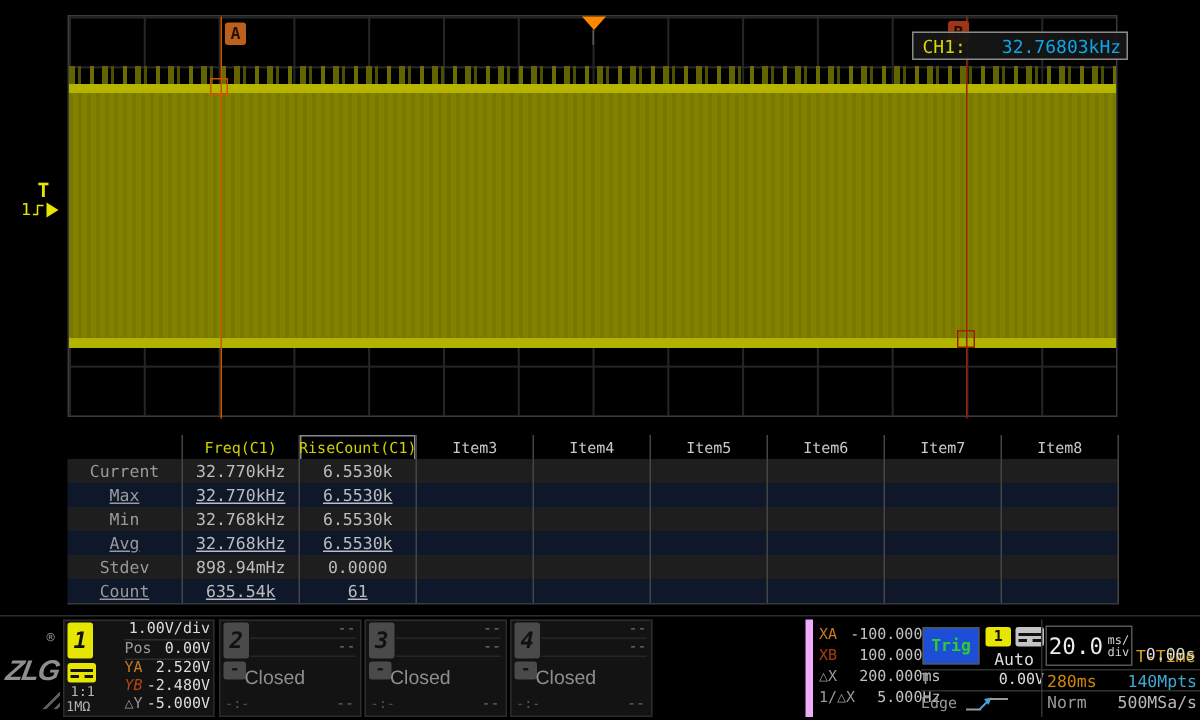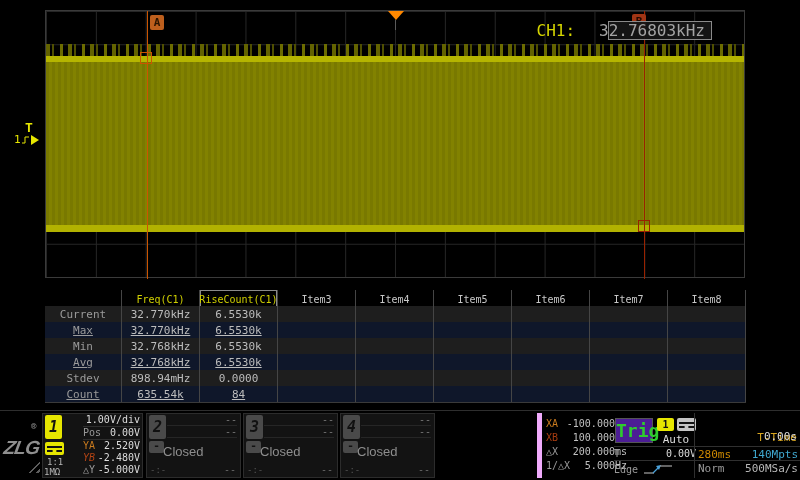--- a/index.html
+++ b/index.html
@@ -24,25 +24,25 @@
   .cursor-line{position:absolute;top:0;width:1px;height:268px;z-index:4;}
   .cursor-a-line{left:101px;background:#cc5500;}
   .cursor-b-line{left:598px;background:#992200;}
   .cursor-label{position:absolute;width:14px;height:15px;border-radius:2px;z-index:4;
         font-size:11px;font-weight:bold;color:#2a1400;text-align:center;line-height:15px;}
   .cursor-a-label{left:104px;top:4px;background:#bd5f1d;}
   .cursor-b-label{left:586px;top:3px;background:#a03515;color:#200800;}
   .cursor-marker{position:absolute;width:12px;height:12px;box-sizing:border-box;z-index:5;}
   .cursor-a-marker{left:94px;top:41px;border:1px solid #cc5500;}
   .cursor-b-marker{left:592px;top:209px;border:1px solid #992200;}
-  .freq-badge{position:absolute;left:562px;top:10px;width:104px;height:19px;box-sizing:border-box;
+  .freq-badge{position:absolute;left:562px;top:10px;width:144px;height:19px;box-sizing:border-box;
         background:rgba(22,22,22,.93);border:1px solid #8a8a8a;z-index:7;
-        display:flex;align-items:center;justify-content:flex-end;padding:0 6px;font-size:16px;}
+        display:flex;align-items:center;justify-content:space-between;padding:0 6px;font-size:12px;}
   .freq-badge .fb-ch{color:#d6d600;}
-  .freq-badge .fb-val{color:#a3a3a3;margin-left:24px;}
+  .freq-badge .fb-val{color:#0ea5e9;margin-left:24px;}
   
   .t-side{position:absolute;left:14px;top:122px;width:34px;color:#e6e600;z-index:5;}
   .t-side-t{font-size:13px;font-weight:bold;margin-left:11px;line-height:12px;}
   .t-side-row{display:flex;align-items:center;gap:1px;font-size:11px;line-height:11px;}
   .t-arrow{width:0;height:0;border-left:8px solid #e6e600;
         border-top:5px solid transparent;border-bottom:5px solid transparent;}
   
   .mtable{position:absolute;left:45px;top:290px;width:701px;display:grid;
         grid-template-columns:77px repeat(8,78px);grid-auto-rows:16px;
         font-size:11px;border-bottom:1px solid #3a3a3a;}
@@ -93,21 +93,21 @@
   .closed{position:absolute;left:16px;right:0;top:30px;text-align:left;color:#8e8e8e;
         font-size:13px;font-family:"Liberation Sans",sans-serif;}
   .chx-bl{position:absolute;left:3px;bottom:2px;font-size:9px;color:#555;}
   .chx-br{position:absolute;right:4px;bottom:2px;font-size:10px;color:#6a6a6a;}
   .cursor-panel{position:absolute;left:537px;top:2px;width:92px;height:65px;box-sizing:border-box;
         border-left:5px solid #f0abfc;padding:4px 2px 0 4px;font-size:10px;}
   .cur-row{display:flex;justify-content:space-between;height:14px;line-height:13px;}
   .cur-row .v{color:#c0c0c0;}
   .lab-xa{color:#c87a1e;} .lab-xb{color:#a83c10;} .lab-dx{color:#999;}
   .trig-box{position:absolute;left:615px;top:7px;width:38px;height:25px;box-sizing:border-box;
-        border:1px solid #555;background:#4c1d95;color:#2ecc2e;font-weight:bold;font-size:18px;
+        border:1px solid #555;background:#1d4ed8;color:#2ecc2e;font-weight:bold;font-size:11px;
         text-align:center;line-height:23px;}
   .src-badge{position:absolute;left:657px;top:7px;width:17px;height:13px;border-radius:2px;
         background:#e6e600;color:#111;font-weight:bold;font-size:10px;text-align:center;line-height:13px;}
   .dc-badge2{position:absolute;left:677px;top:7px;width:19px;height:13px;border-radius:2px;
         background:#c4c4c4;display:flex;flex-direction:column;justify-content:center;gap:2px;
         padding:0 2px;box-sizing:border-box;}
   .dc-badge2 i{display:block;border-top-width:2px;border-top-color:#111;}
   .auto{position:absolute;left:655px;top:22px;width:42px;text-align:center;color:#dcdcdc;font-size:11px;}
   .level-row{position:absolute;left:614px;top:35px;width:82px;height:13px;border-top:1px solid #303030;
         display:flex;justify-content:space-between;font-size:10px;line-height:14px;}
@@ -215,21 +215,21 @@
     <div class="mcell mval row-light">0.0000</div>
     <div class="mcell mval row-light"></div>
     <div class="mcell mval row-light"></div>
     <div class="mcell mval row-light"></div>
     <div class="mcell mval row-light"></div>
     <div class="mcell mval row-light"></div>
     <div class="mcell mval row-light"></div>
 
     <div class="mcell mrow-label row-dark">Count</div>
     <div class="mcell mval row-dark">635.54k</div>
-    <div class="mcell mval row-dark">84</div>
+    <div class="mcell mval row-dark">61</div>
     <div class="mcell mval row-dark"></div>
     <div class="mcell mval row-dark"></div>
     <div class="mcell mval row-dark"></div>
     <div class="mcell mval row-dark"></div>
     <div class="mcell mval row-dark"></div>
     <div class="mcell mval row-dark"></div>
   </div>
 
   <div class="bbar">
     <div class="logo">ZLG</div>
@@ -336,20 +336,27 @@
       <span>Edge</span>
       <svg width="30" height="12" viewBox="0 0 30 12">
         <path d="M1 10 H11" stroke="#999" stroke-width="1.3" fill="none"></path>
         <path d="M10 10 L16 4" stroke="#4aa0d8" stroke-width="1.3" fill="none"></path>
         <path d="M13 3 L18 2 L16 7 Z" fill="#4aa0d8"></path>
         <path d="M17 3 H29" stroke="#999" stroke-width="1.3" fill="none"></path>
       </svg>
     </div>
 
     <div class="tb-wrap">
+      <div class="scale-box">
+        <span class="scale-num">20.0</span>
+        <span class="scale-unit">
+          <span>ms/</span><br>
+          <span>div</span>
+        </span>
+      </div>
       <div class="ttime-l">T-Time</div>
       <div class="ttime-v">0.00s</div>
       <div class="tb-row tb-row2">
         <span class="c-orange">280ms</span>
         <span class="c-cyan">140Mpts</span>
       </div>
       <div class="tb-row tb-row3">
         <span class="c-gray">Norm</span>
         <span class="c-lgray">500MSa/s</span>
       </div>

